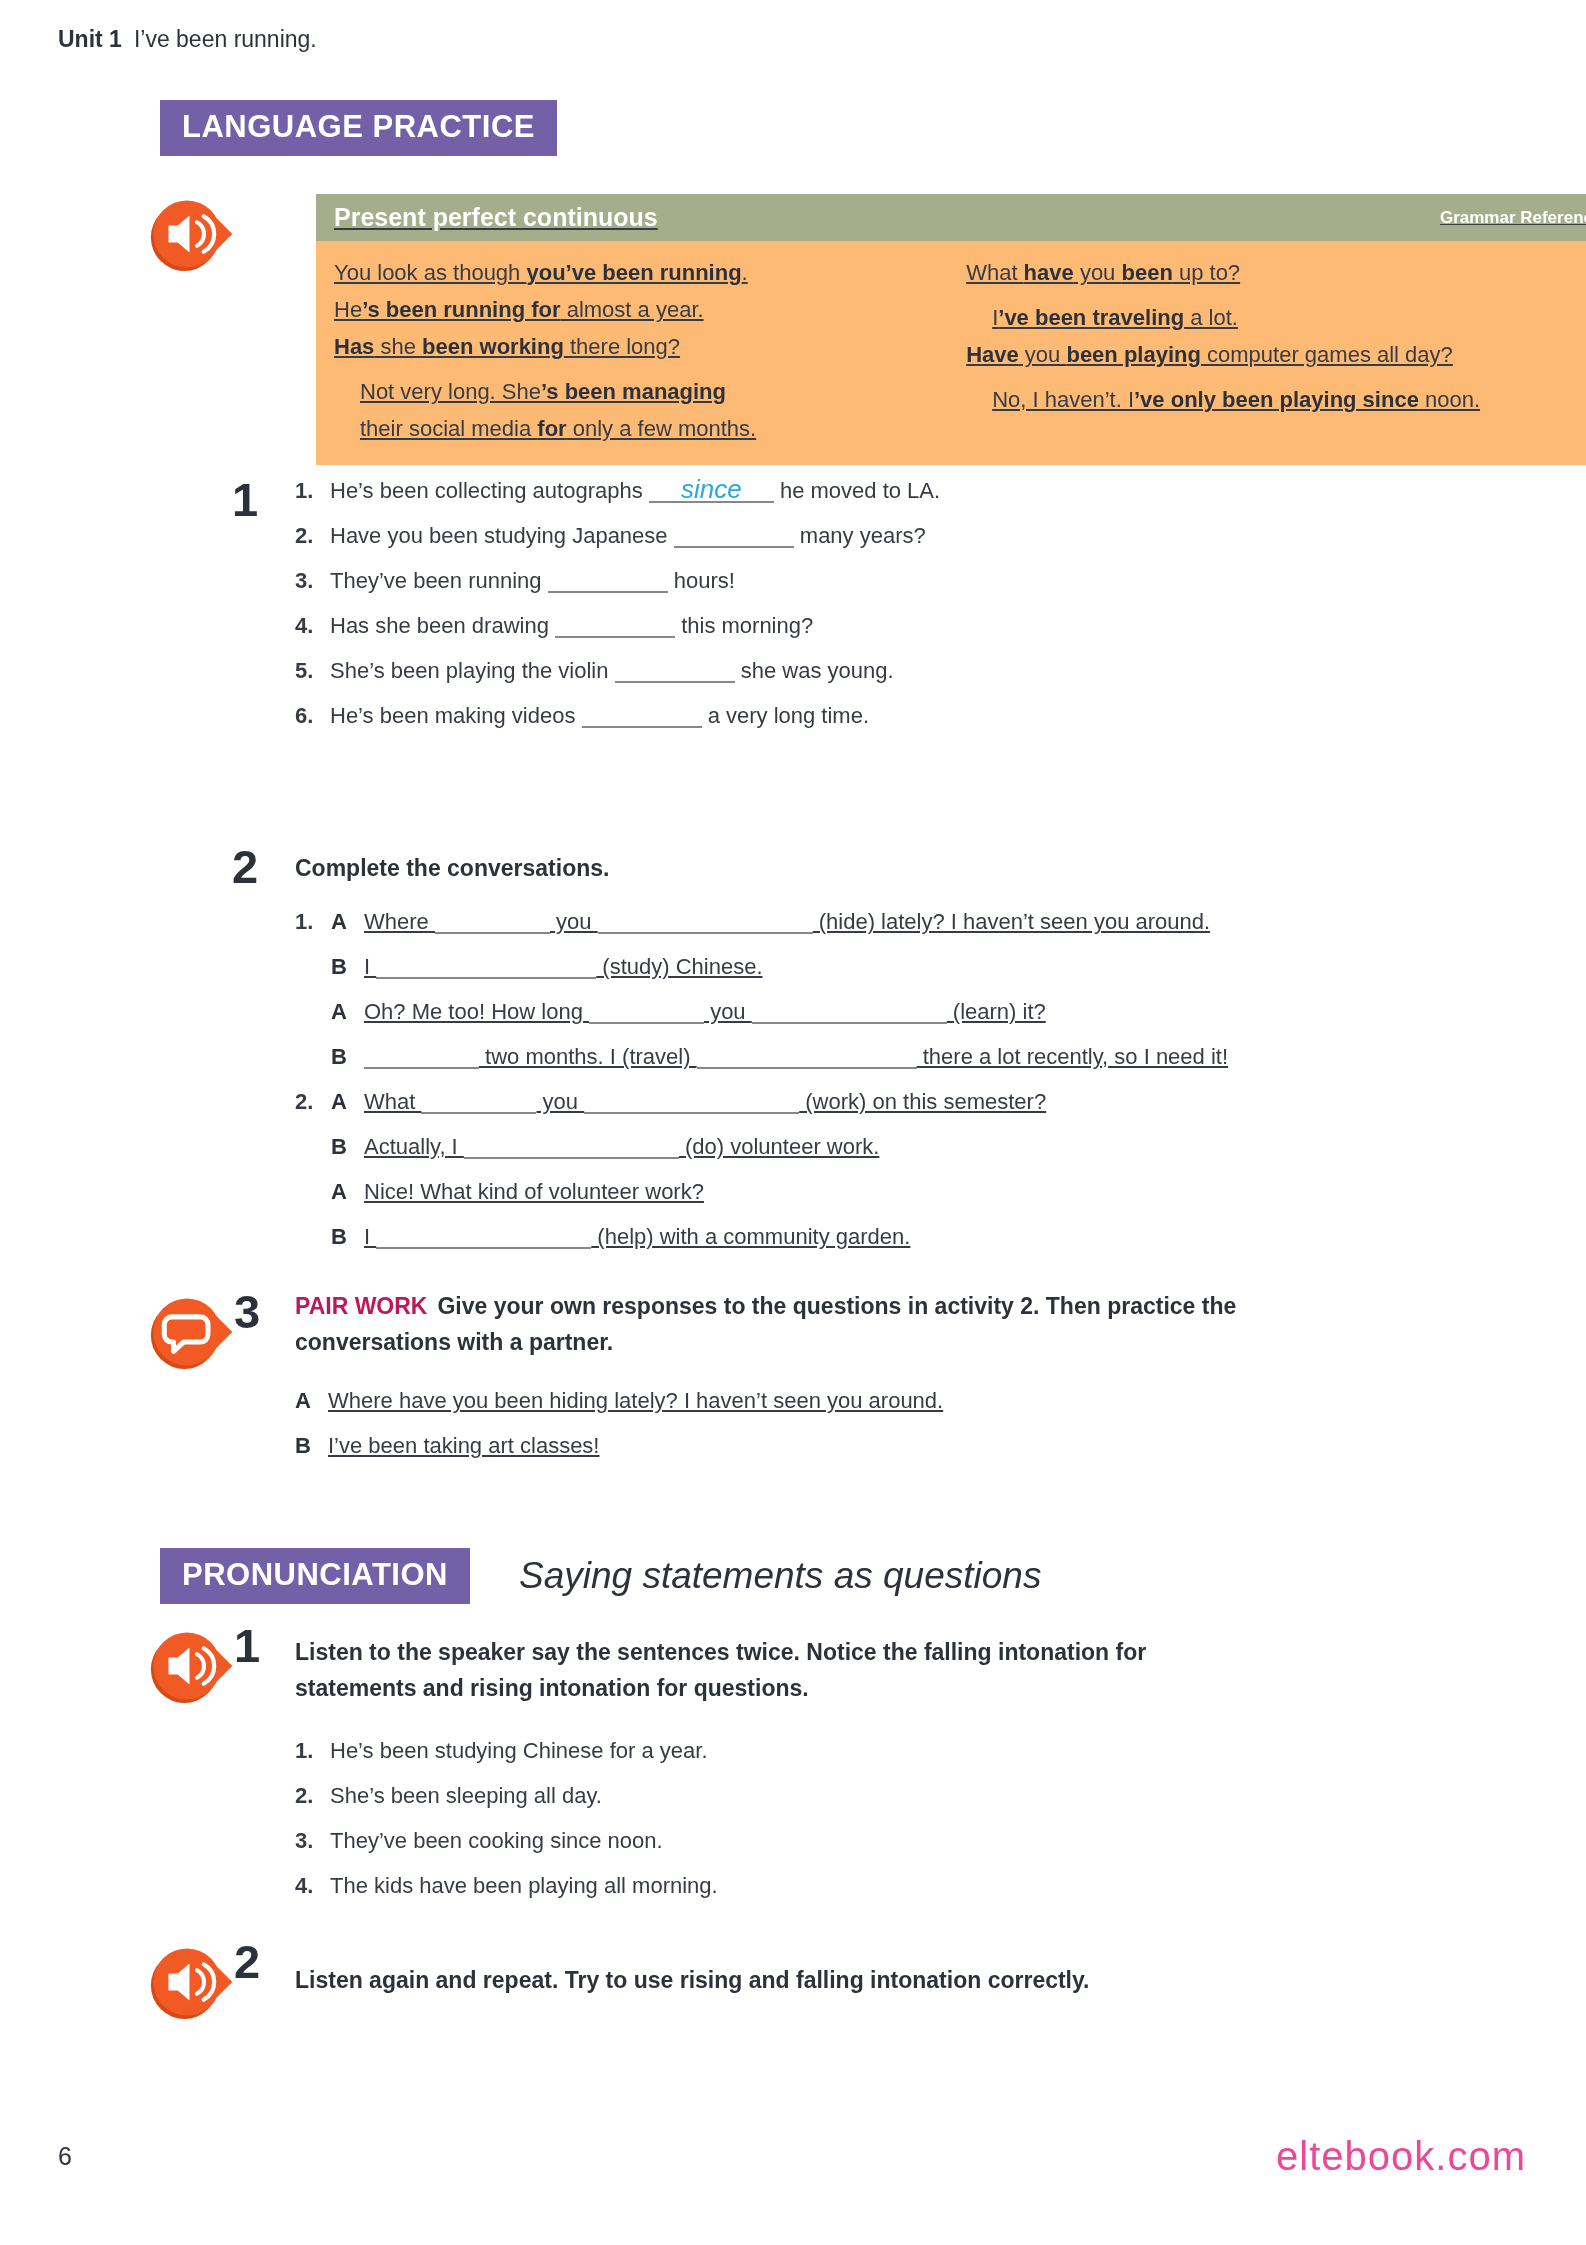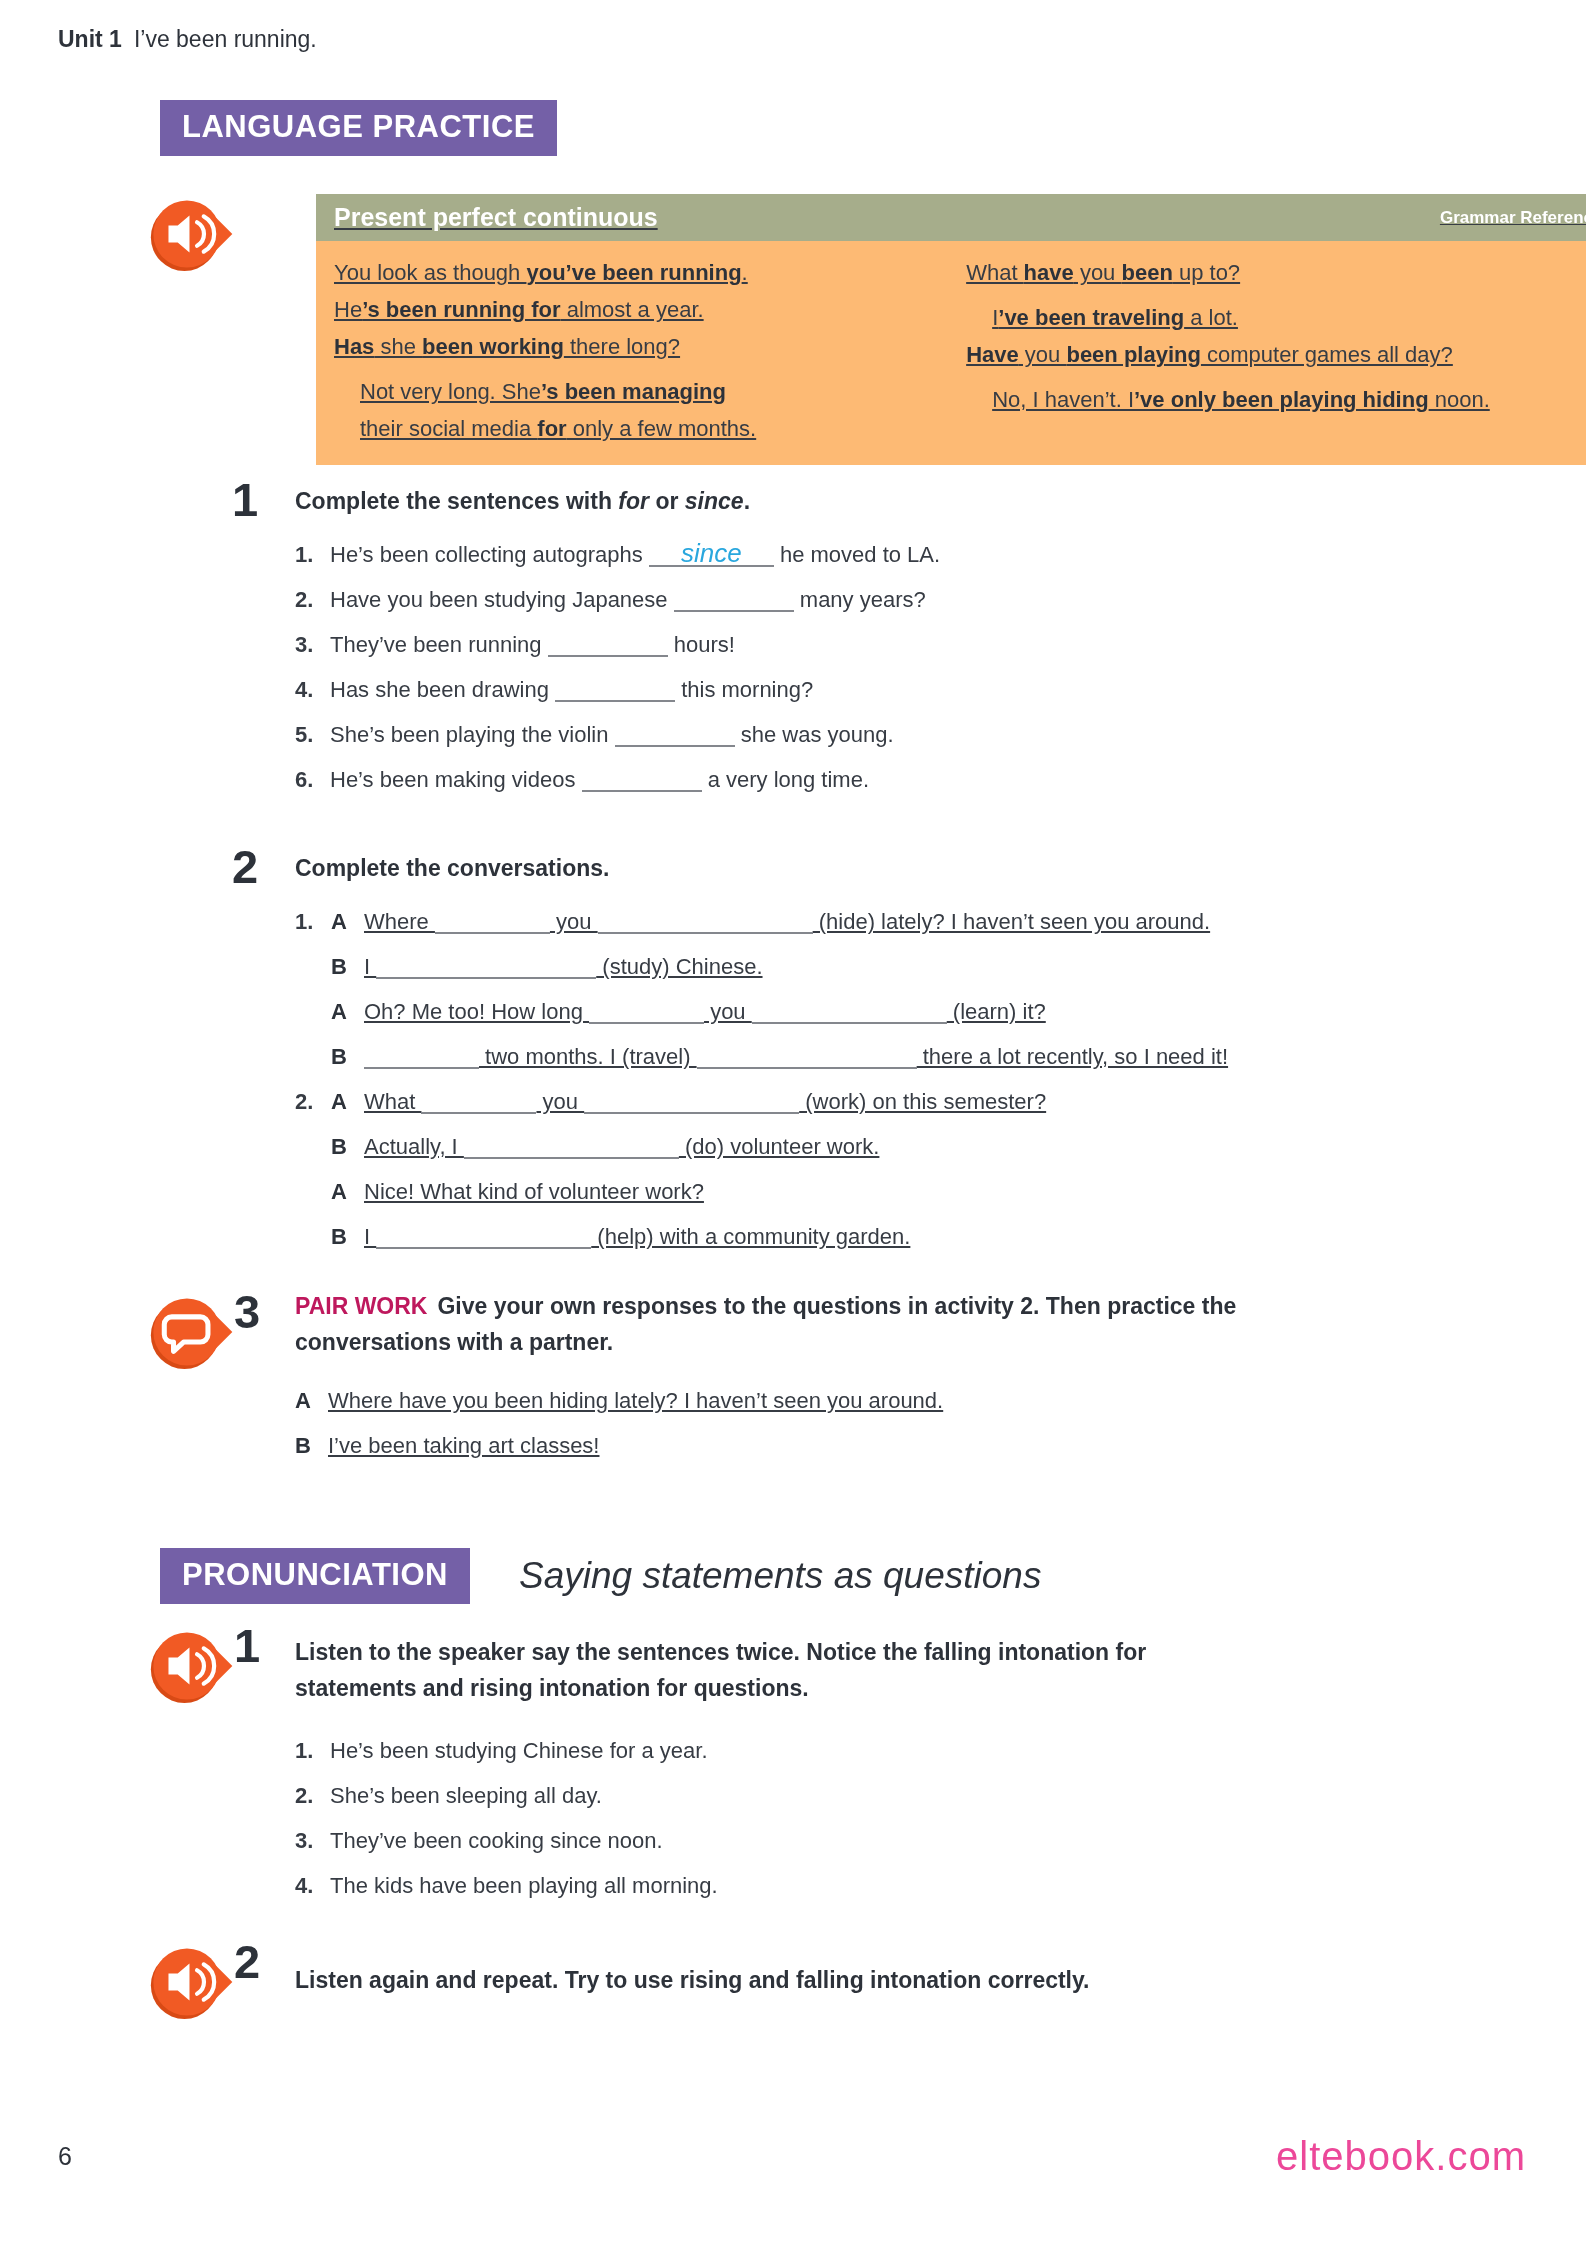--- a/index.html
+++ b/index.html
@@ -102,29 +102,28 @@
       <div class="gb-col gb-left">
         <div class="gline"><span>You look as though </span><span class="bseg">you’ve been running</span><span>.</span></div>
         <div class="gline"><span>He</span><span class="bseg">’s been running for</span><span> almost a year.</span></div>
         <div class="gline"><span class="bseg">Has</span><span> she </span><span class="bseg">been working</span><span> there long?</span></div>
         <div class="gline indent"><span>Not very long. She</span><span class="bseg">’s been managing</span><br><span>their social media </span><span class="bseg">for</span><span> only a few months.</span></div>
       </div>
       <div class="gb-col gb-right">
         <div class="gline"><span>What </span><span class="bseg">have</span><span> you </span><span class="bseg">been</span><span> up to?</span></div>
         <div class="gline indent"><span>I</span><span class="bseg">’ve been traveling</span><span> a lot.</span></div>
         <div class="gline"><span class="bseg">Have</span><span> you </span><span class="bseg">been playing</span><span> computer games all day?</span></div>
-        <div class="gline indent"><span>No, I haven’t. I</span><span class="bseg">’ve only been playing hiding</span><span> noon.</span></div>
+        <div class="gline indent"><span>No, I haven’t. I</span><span class="bseg">’ve only been playing since</span><span> noon.</span></div>
       </div>
     </div>
   </div>
 
   <div class="exercise" id="ex1">
     <div class="bignum">1</div>
     <div class="ex-content">
-      <div class="ex-title"><span>Complete the sentences with </span><span class="iseg">for</span><span> or </span><span class="iseg">since</span><span>.</span></div>
       <div class="items">
         <div class="item">
             <span class="inum">1.</span>
             <span class="itext"><span>He’s been collecting autographs </span><span class="blank" style="width: 125px;"><span class="ans">since</span></span><span> he moved to LA.</span></span>
           </div>
         <div class="item">
             <span class="inum">2.</span>
             <span class="itext"><span>Have you been studying Japanese </span><span class="blank" style="width: 120px;"></span><span> many years?</span></span>
           </div>
         <div class="item">

